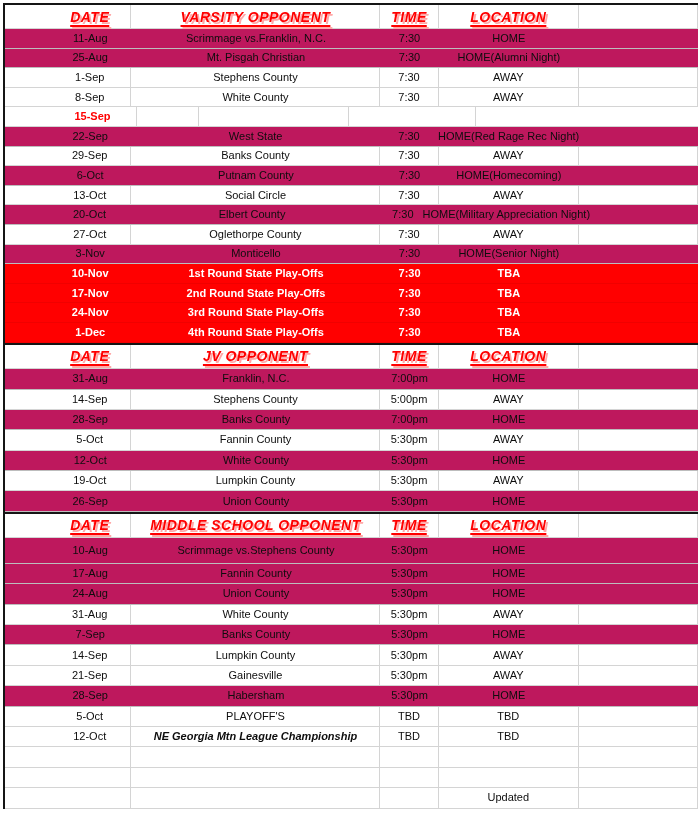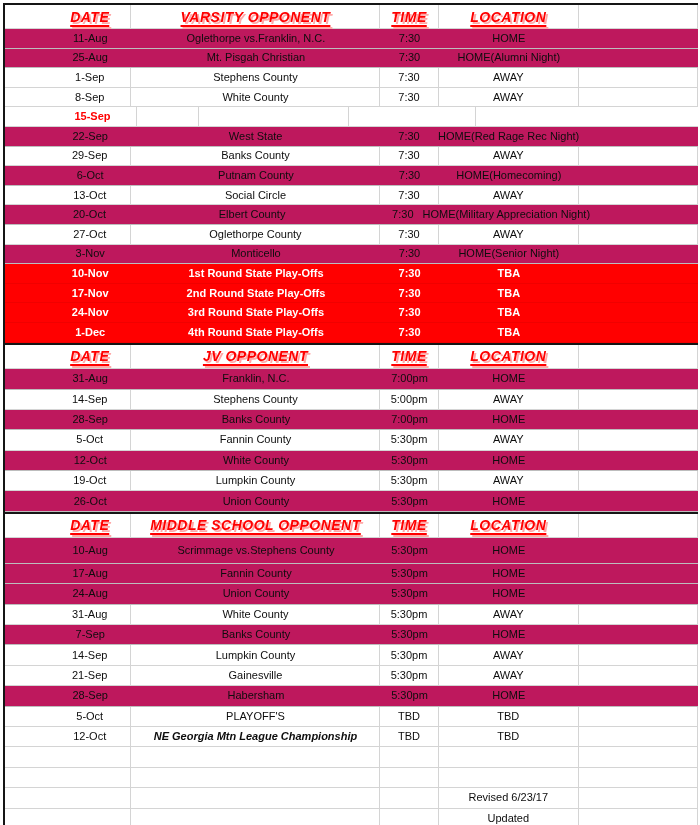--- a/index.html
+++ b/index.html
@@ -68,21 +68,21 @@
       <div class="section sec-varsity">
         <div class="row header-row">
           <div class="cell c-date hcell">DATE</div>
           <div class="cell c-opp hcell">VARSITY OPPONENT</div>
           <div class="cell c-time hcell">TIME</div>
           <div class="cell c-loc hcell">LOCATION</div>
           <div class="cell c-extra"></div>
         </div>
         <div class="row data-row r-gray first">
           <div class="cell c-date">11-Aug</div>
-          <div class="cell c-opp">Oglethorpe vs.Franklin, N.C.</div>
+          <div class="cell c-opp">Scrimmage vs.Franklin, N.C.</div>
           <div class="cell c-time">7:30</div>
           <div class="cell c-loc">HOME</div>
           <div class="cell c-extra"></div>
         </div>
         <div class="row data-row r-gray">
           <div class="cell c-date">25-Aug</div>
           <div class="cell c-opp">Mt. Pisgah Christian</div>
           <div class="cell c-time">7:30</div>
           <div class="cell c-loc">HOME(Alumni Night)</div>
           <div class="cell c-extra"></div>
@@ -229,21 +229,21 @@
           <div class="cell c-extra"></div>
         </div>
         <div class="row data-row r-white">
           <div class="cell c-date">19-Oct</div>
           <div class="cell c-opp">Lumpkin County</div>
           <div class="cell c-time">5:30pm</div>
           <div class="cell c-loc">AWAY</div>
           <div class="cell c-extra"></div>
         </div>
         <div class="row data-row r-gray">
-          <div class="cell c-date">26-Oct</div>
+          <div class="cell c-date">26-Sep</div>
           <div class="cell c-opp">Union County</div>
           <div class="cell c-time">5:30pm</div>
           <div class="cell c-loc">HOME</div>
           <div class="cell c-extra"></div>
         </div>
       </div>
       <div class="section sec-middle-school">
         <div class="row header-row">
           <div class="cell c-date hcell">DATE</div>
           <div class="cell c-opp hcell">MIDDLE SCHOOL OPPONENT</div>
@@ -332,25 +332,18 @@
           <div class="cell c-date"></div>
           <div class="cell c-opp"></div>
           <div class="cell c-time"></div>
           <div class="cell c-loc"></div>
           <div class="cell c-extra"></div>
         </div>
         <div class="row data-row r-white">
           <div class="cell c-date"></div>
           <div class="cell c-opp"></div>
           <div class="cell c-time"></div>
-          <div class="cell c-loc">Revised 6/23/17</div>
-          <div class="cell c-extra"></div>
-        </div>
-        <div class="row data-row r-white">
-          <div class="cell c-date"></div>
-          <div class="cell c-opp"></div>
-          <div class="cell c-time"></div>
           <div class="cell c-loc">Updated</div>
           <div class="cell c-extra"></div>
         </div>
       </div>
     </div>
 </div>
 
 </body></html>

